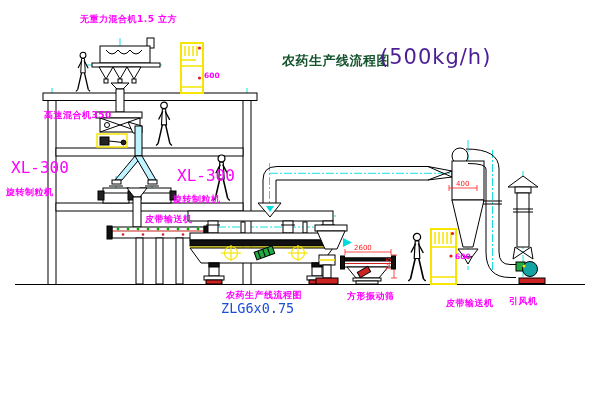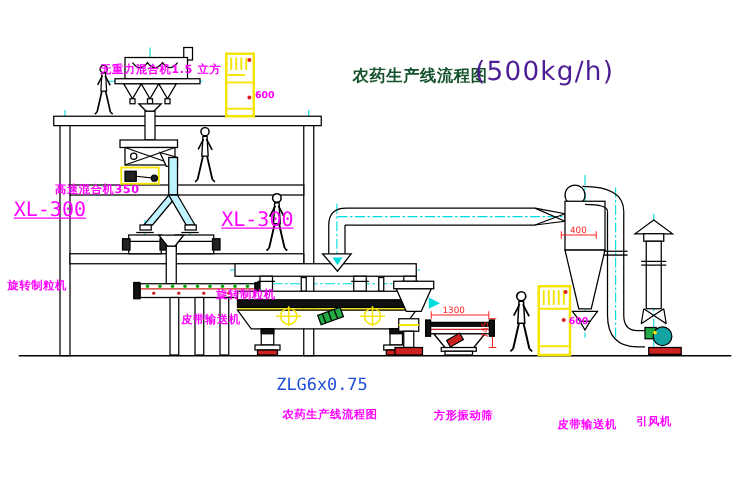--- a/index.html
+++ b/index.html
@@ -1,22 +1,22 @@
 <!DOCTYPE html>
 <html><head>
 <meta charset="utf-8">
 <style>
   html,body{margin:0;padding:0;background:#fff;}
   #canvas{position:relative;width:600px;height:403px;background:#ffffff;overflow:hidden;
           font-family:"DejaVu Sans",sans-serif;}
   svg{position:absolute;left:0;top:0;}
   .lbl{position:absolute;color:#ff00ff;font:bold 9px "DejaVu Sans",sans-serif;
-       letter-spacing:.5px;white-space:nowrap;margin-top:36px;}
+       letter-spacing:.5px;white-space:nowrap;}
   .model{position:absolute;color:#ff00ff;font:16px "DejaVu Sans Mono",monospace;
-       white-space:nowrap;text-decoration:underline;}
+       white-space:nowrap;}
   .model-sm{position:absolute;color:#1d4ed8;font:13.5px "DejaVu Sans Mono",monospace;
        white-space:nowrap;}
   .dim{position:absolute;color:#ff2020;font:7px "DejaVu Sans",sans-serif;white-space:nowrap;}
   .mark{position:absolute;color:#ff00ff;font:bold 7.5px "DejaVu Sans",sans-serif;white-space:nowrap;margin-left:20px;}
   .title-cn{position:absolute;color:#14532d;font:bold 13px "DejaVu Sans",sans-serif;
        letter-spacing:.5px;white-space:nowrap;}
   .title-cap{position:absolute;color:#4c1d95;font:21px "DejaVu Sans",sans-serif;
        letter-spacing:1px;white-space:nowrap;}
 </style>
 </head>
@@ -320,19 +320,19 @@
 <div class="lbl" style="left:145px;top:213px">皮带输送机</div>
 
 <div class="lbl" style="left:226px;top:289px">农药生产线流程图</div>
 <div class="model-sm" style="left:221px;top:300px">ZLG6x0.75</div>
 
 <div class="lbl" style="left:347px;top:290px">方形振动筛</div>
 
 <div class="lbl" style="left:446px;top:297px">皮带输送机</div>
 <div class="lbl" style="left:509px;top:295px">引风机</div>
 
-<div class="dim" style="left:354px;top:244px">1300</div>
+<div class="dim" style="left:354px;top:244px">2600</div>
 <div class="dim" style="left:382px;top:260px;transform:rotate(-90deg)">745</div>
 <div class="dim" style="left:456px;top:180px">400</div>
 <div class="mark" style="left:184px;top:71px">600</div>
 <div class="mark" style="left:435px;top:252px">600</div>
 
 </div>
 
 </body></html>

